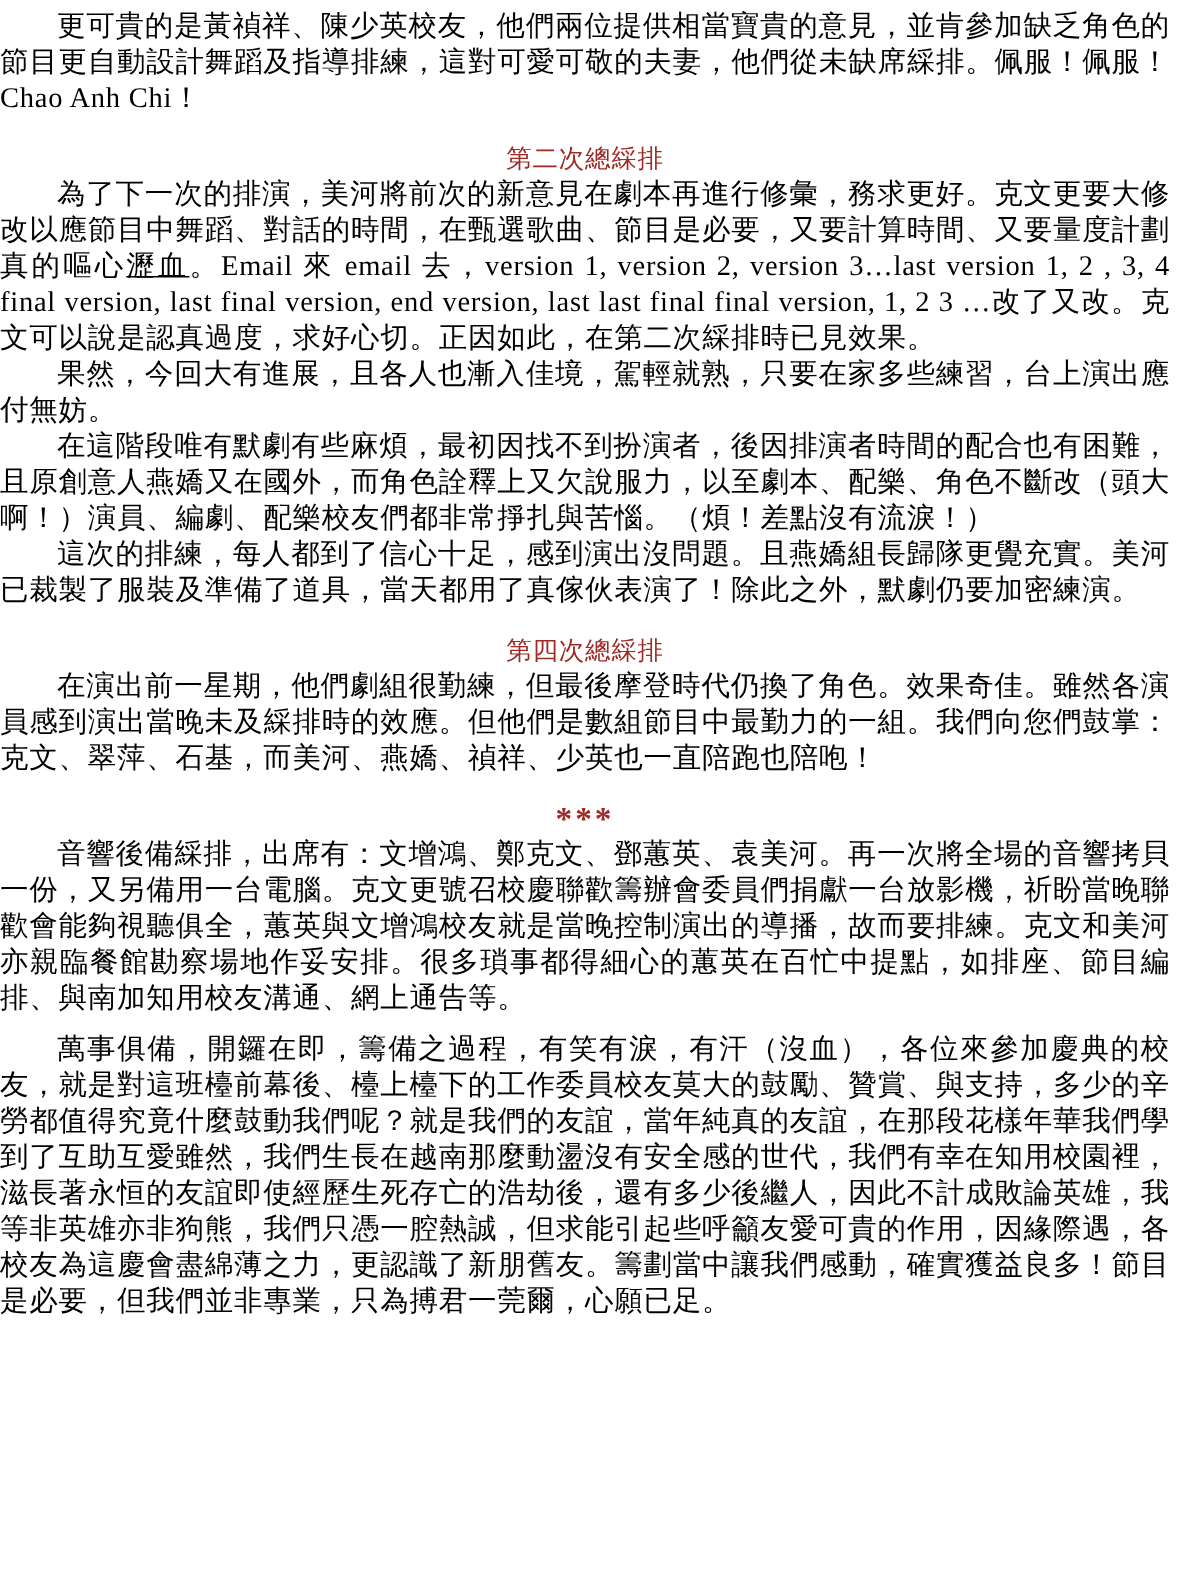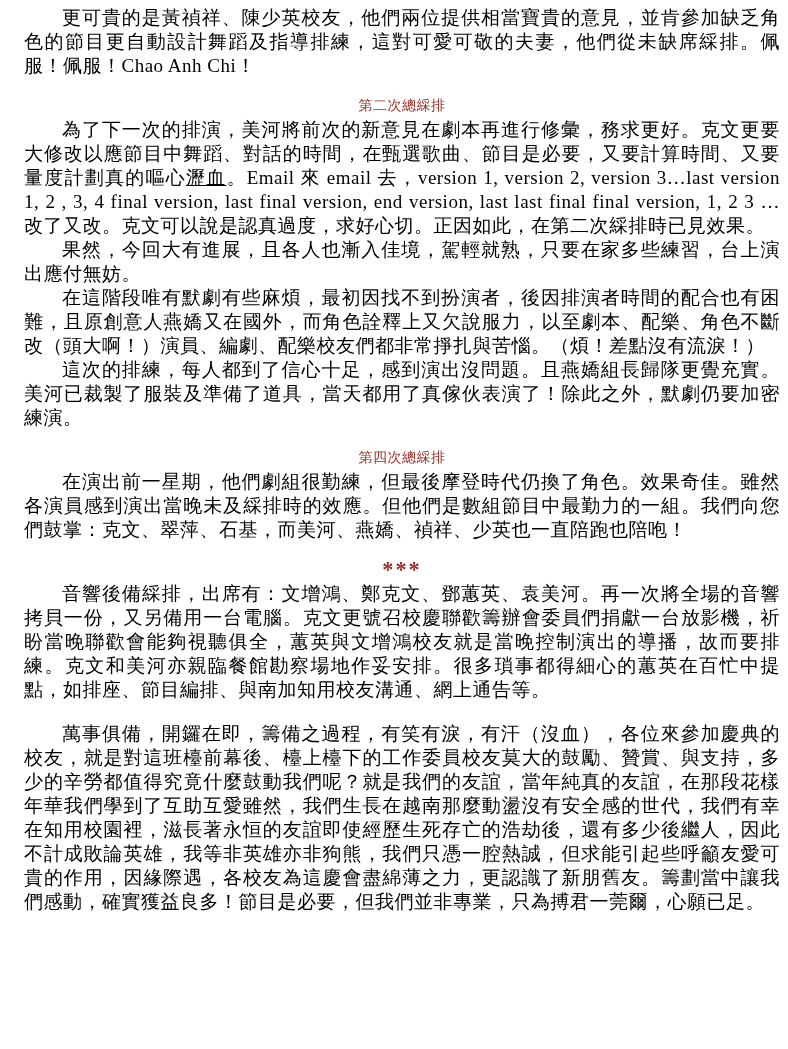--- a/index.html
+++ b/index.html
@@ -5,53 +5,53 @@
   html, body {
     margin: 0;
     padding: 0;
     background: #ffffff;
   }
   .page {
     position: relative;
     width: 788px;
     height: 1049px;
     box-sizing: border-box;
-    padding: 6px 8px 0 24px;
+    padding: 6px 8px 0 0;
     background: #ffffff;
     overflow: hidden;
     font-family: "Liberation Serif", "DejaVu Serif", serif;
     font-size: 19px;
     line-height: 24px;
     letter-spacing: 0.5px;
     color: #000000;
     text-align: justify;
   }
   .para {
     margin: 0;
     text-indent: 2em;
     word-break: break-word;
   }
   .doc-heading {
     margin: 16px 0 0 0;
     text-align: center;
     text-indent: 0;
     color: #9e2a25;
-    font-size: 14px;
+    font-size: 17px;
     font-weight: normal;
   }
   .separator-heading {
     margin: 16px 0 0 0;
     text-align: center;
     text-indent: 0;
     color: #9e2a25;
     font-weight: bold;
     letter-spacing: 2px;
   }
   .para-gap-top {
-    margin-top: 20px;
+    margin-top: 10px;
   }
   .underlined-run {
     text-decoration: underline;
     margin-top: 40px;
   }
 </style>
 </head>
 <body>
 
 <div class="page">

